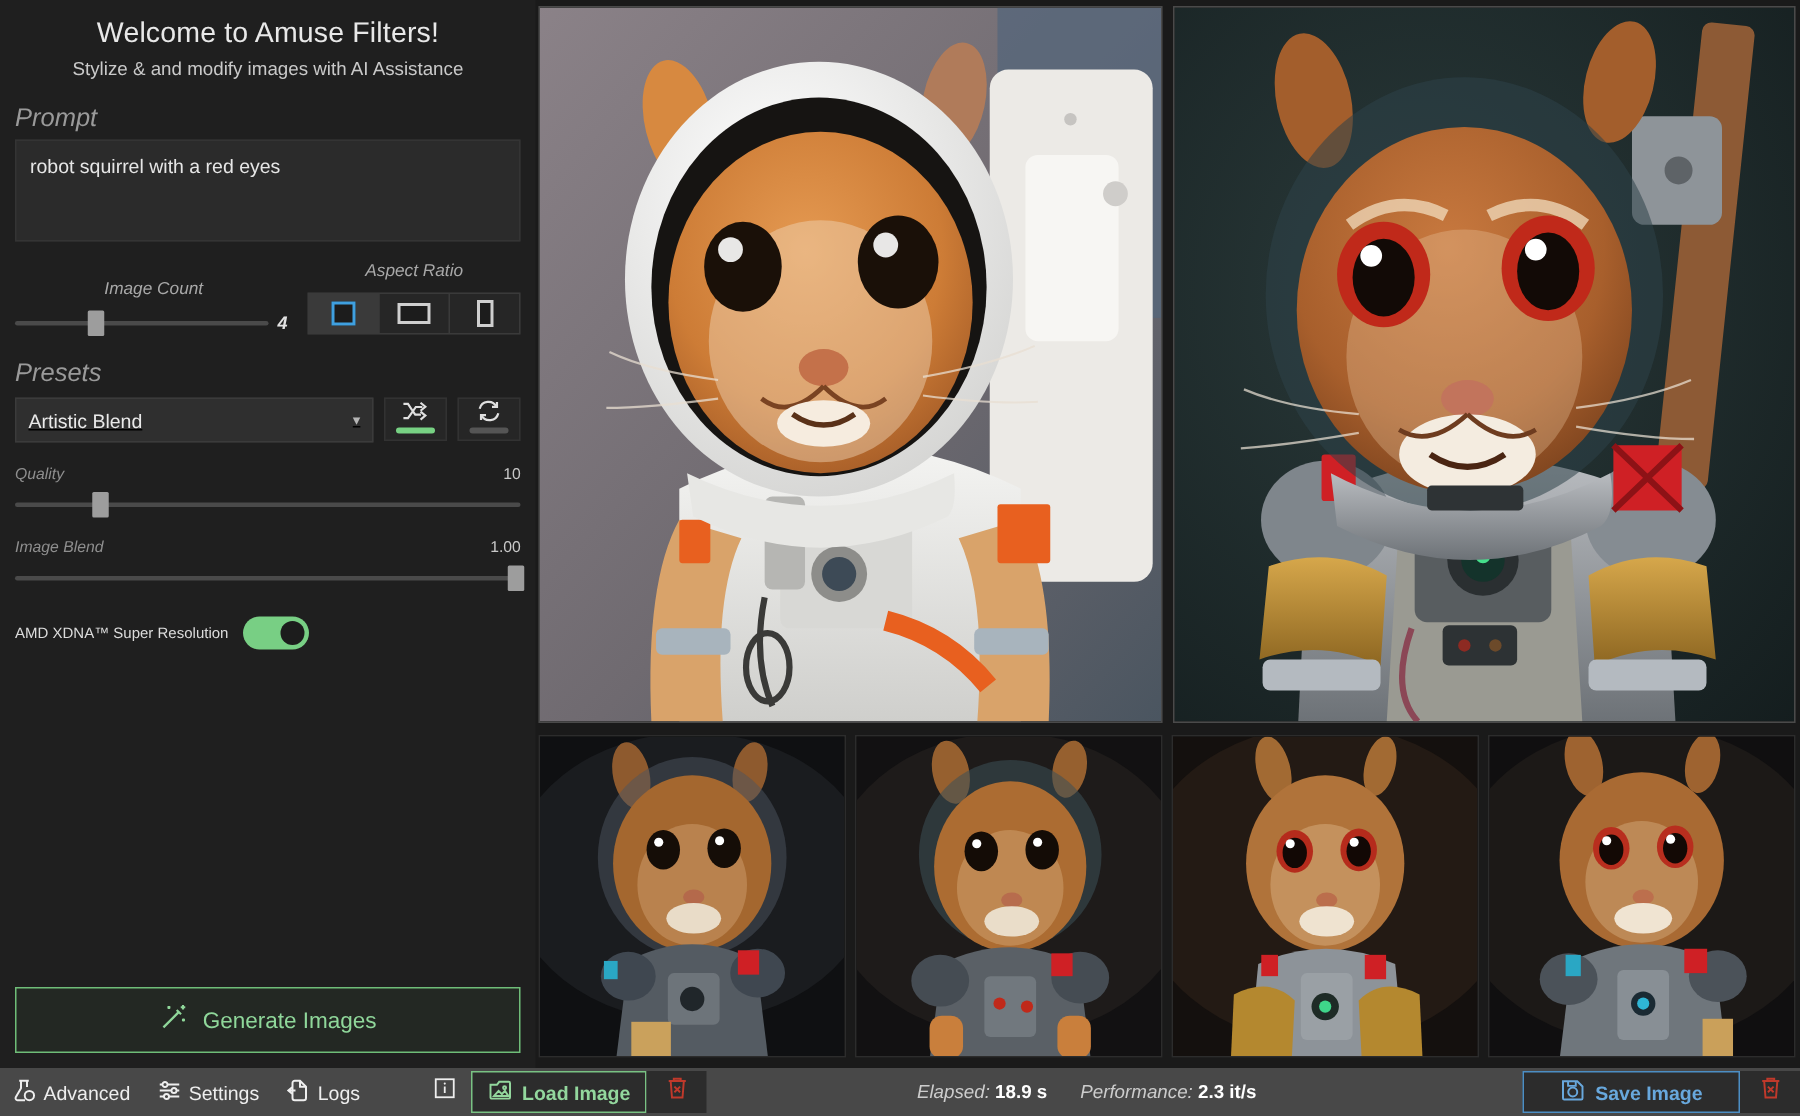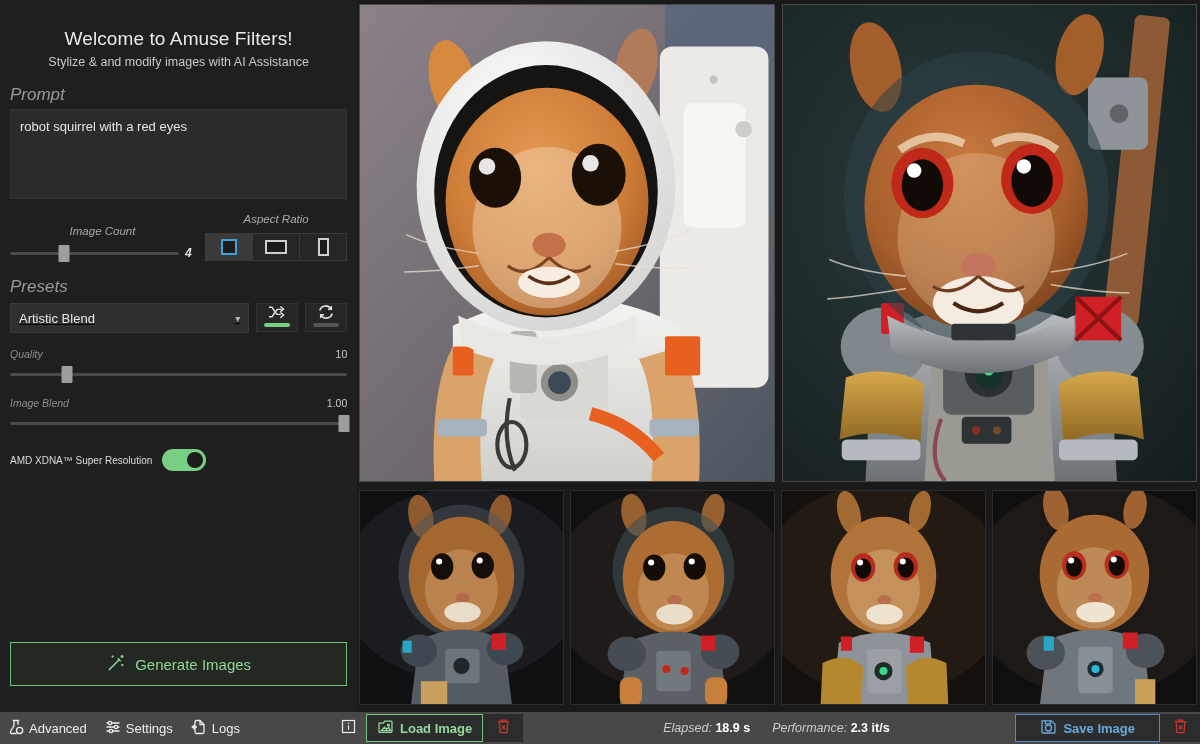--- a/index.html
+++ b/index.html
@@ -10,39 +10,39 @@
     overflow: hidden;
   }
   .app { position: relative; width: 1200px; height: 744px; display: flex; flex-direction: column; }
   .body-row { display: flex; flex: 1 1 auto; height: 712px; }
 
   
   .sidebar {
     width: 366px; height: 712px;
     background: #1f1f1f;
     position: relative;
-    padding: 16px 10px;
+    padding: 0 10px;
     display: flex; flex-direction: column;
   }
   .welcome-title {
     text-align: center; color: #e8e8e8;
     font-size: 19px; font-weight: 400;
     margin-top: 12px; letter-spacing: .1px;
   }
   .welcome-sub {
     text-align: center; color: #c9c9c9;
     font-size: 12.5px; font-weight: 400; margin-top: 5px;
   }
   .field-label {
     color: #9a9a9a; font-size: 17px; font-style: italic;
     margin-top: 16px; margin-bottom: 4px; display: block;
   }
   .prompt-box {
     background: #2b2b2b; border: 1px solid #343434;
-    height: 90px; width: 100%;
+    height: 68px; width: 100%;
     color: #e6e6e6; font-size: 13px;
     padding: 8px 9px; line-height: 1.35;
     overflow: hidden;
   }
 
   
   .row2 { display: flex; margin-top: 14px; gap: 10px; align-items: flex-end; }
   .count-col { width: 185px; }
   .centered-label {
     color: #a8a8a8; font-size: 11.5px; font-style: italic;
@@ -138,21 +138,21 @@
     flex: 1 1 0; background: #111; overflow: hidden; cursor: pointer;
     border: 1px solid #2c2c2c; position: relative;
   }
   .thumb svg { width: 100%; height: 100%; display: block; }
 
   
   .statusbar {
     height: 32px; background: #484848;
     display: flex; align-items: center; position: relative;
   }
-  .sb-left { width: 366px; display: flex; align-items: center; gap: 18px; padding-left: 8px; }
+  .sb-left { width: 314px; display: flex; align-items: center; gap: 18px; padding-left: 8px; }
   .sb-item { display: flex; align-items: center; gap: 5px; color: #eee; font-size: 13px; cursor: pointer; }
   .sb-info { margin-left: auto; margin-right: 10px; cursor: pointer; }
   .sb-mid { display: flex; align-items: center; gap: 0px; height: 100%; }
   .load-btn {
     border: 1px solid #79c283; background: #2c2c2c; height: 28px;
     display: flex; align-items: center; gap: 6px; padding: 0 10px;
     color: #93d79d; font-size: 13px; font-weight: 700; cursor: pointer;
   }
   .trash-btn {
     background: #2c2c2c; height: 28px; width: 40px;

